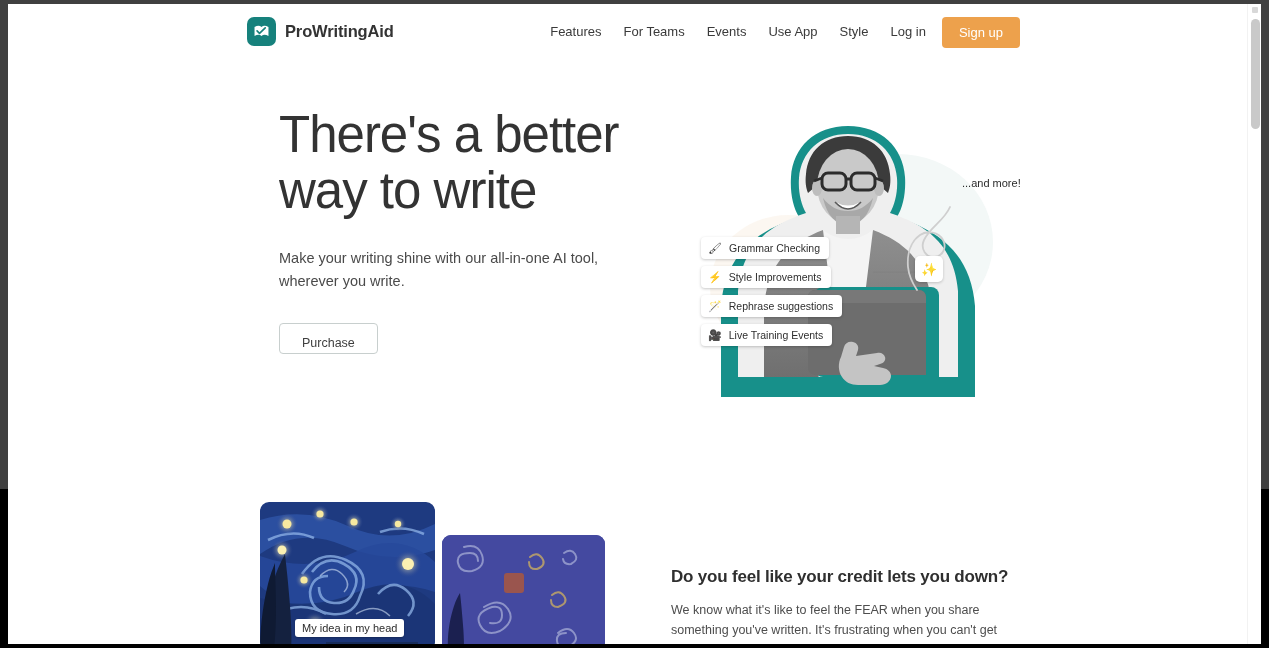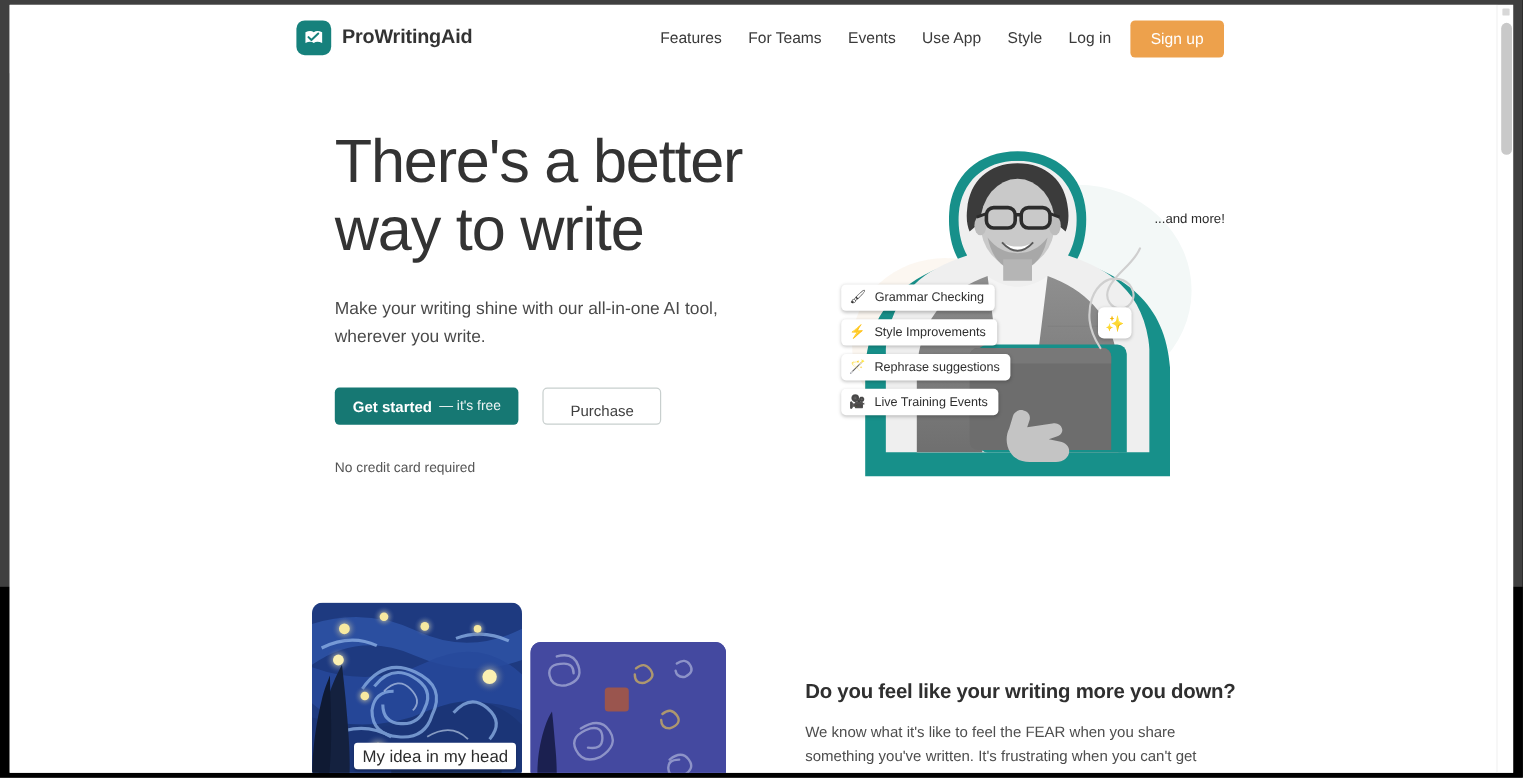--- a/index.html
+++ b/index.html
@@ -291,21 +291,21 @@
     overflow: hidden;
     background: #4449a0;
   }
   .idea-label {
     position: absolute;
     left: 35px;
     top: 117px;
     background: #ffffff;
     border-radius: 3px;
     box-shadow: 0 1px 2px rgba(0,0,0,0.25);
-    font-size: 14px;
+    font-size: 11px;
     color: #2c2c2c;
     padding: 3px 7px;
     white-space: nowrap;
     z-index: 4;
   }
 
   .lower-copy {
     position: absolute;
     left: 663px;
     top: 563px;
@@ -354,28 +354,23 @@
           <a href="#">Log in</a>
           <button class="btn-signup">Sign up</button>
         </nav>
       </div>
 
       <div class="hero-copy">
         <h1 class="hero-title">There's a better way to write</h1>
         <p class="hero-sub">Make your writing shine with our all-in-one AI tool, wherever you write.</p>
 
         <div class="hero-actions">
-          <button class="btn-primary">
-            <span>Get started</span>
-            <span class="free">— it's free</span>
-          </button>
           <button class="btn-secondary">Purchase</button>
         </div>
 
-        <div class="note">No credit card required</div>
       </div>
 
       <div class="hero-art">
 
         <svg class="art-svg" width="350" height="285" viewBox="0 0 350 285" aria-hidden="true">
           <defs>
             <clipPath id="personClip">
               <path d="M175 22c-28 0-47 18-49 44-1 14 2 26 7 35-18 6-34 14-44 24-14 13-22 31-24 54v86h220v-86c-2-23-10-41-24-54-10-10-26-18-44-24 5-9 8-21 7-35-2-26-21-44-49-44z"></path>
             </clipPath>
             <linearGradient id="shirtG" x1="0" y1="0" x2="0" y2="1">
@@ -526,21 +521,21 @@
             </g>
             <rect x="62" y="38" width="20" height="20" rx="3" fill="#a9573f" opacity="0.85"></rect>
             <path d="M6 117c-1-18 2-34 6-46 2-6 4-10 6-13 1 8 2 20 3 32 1 11 1 20 1 27z" fill="#1b2050"></path>
           </svg>
         </div>
 
         <div class="idea-label">My idea in my head</div>
       </div>
 
       <div class="lower-copy">
-        <h2 class="lower-title">Do you feel like your writing more you down?</h2>
+        <h2 class="lower-title">Do you feel like your credit lets you down?</h2>
         <p class="lower-body">We know what it's like to feel the FEAR when you share something you've written. It's frustrating when you can't get your writing to do your ideas justice.</p>
       </div>
 
     </div>
 
     <div class="scrollbar-track">
       <div class="scrollbar-arrow"></div>
       <div class="scrollbar-thumb"></div>
     </div>
 

